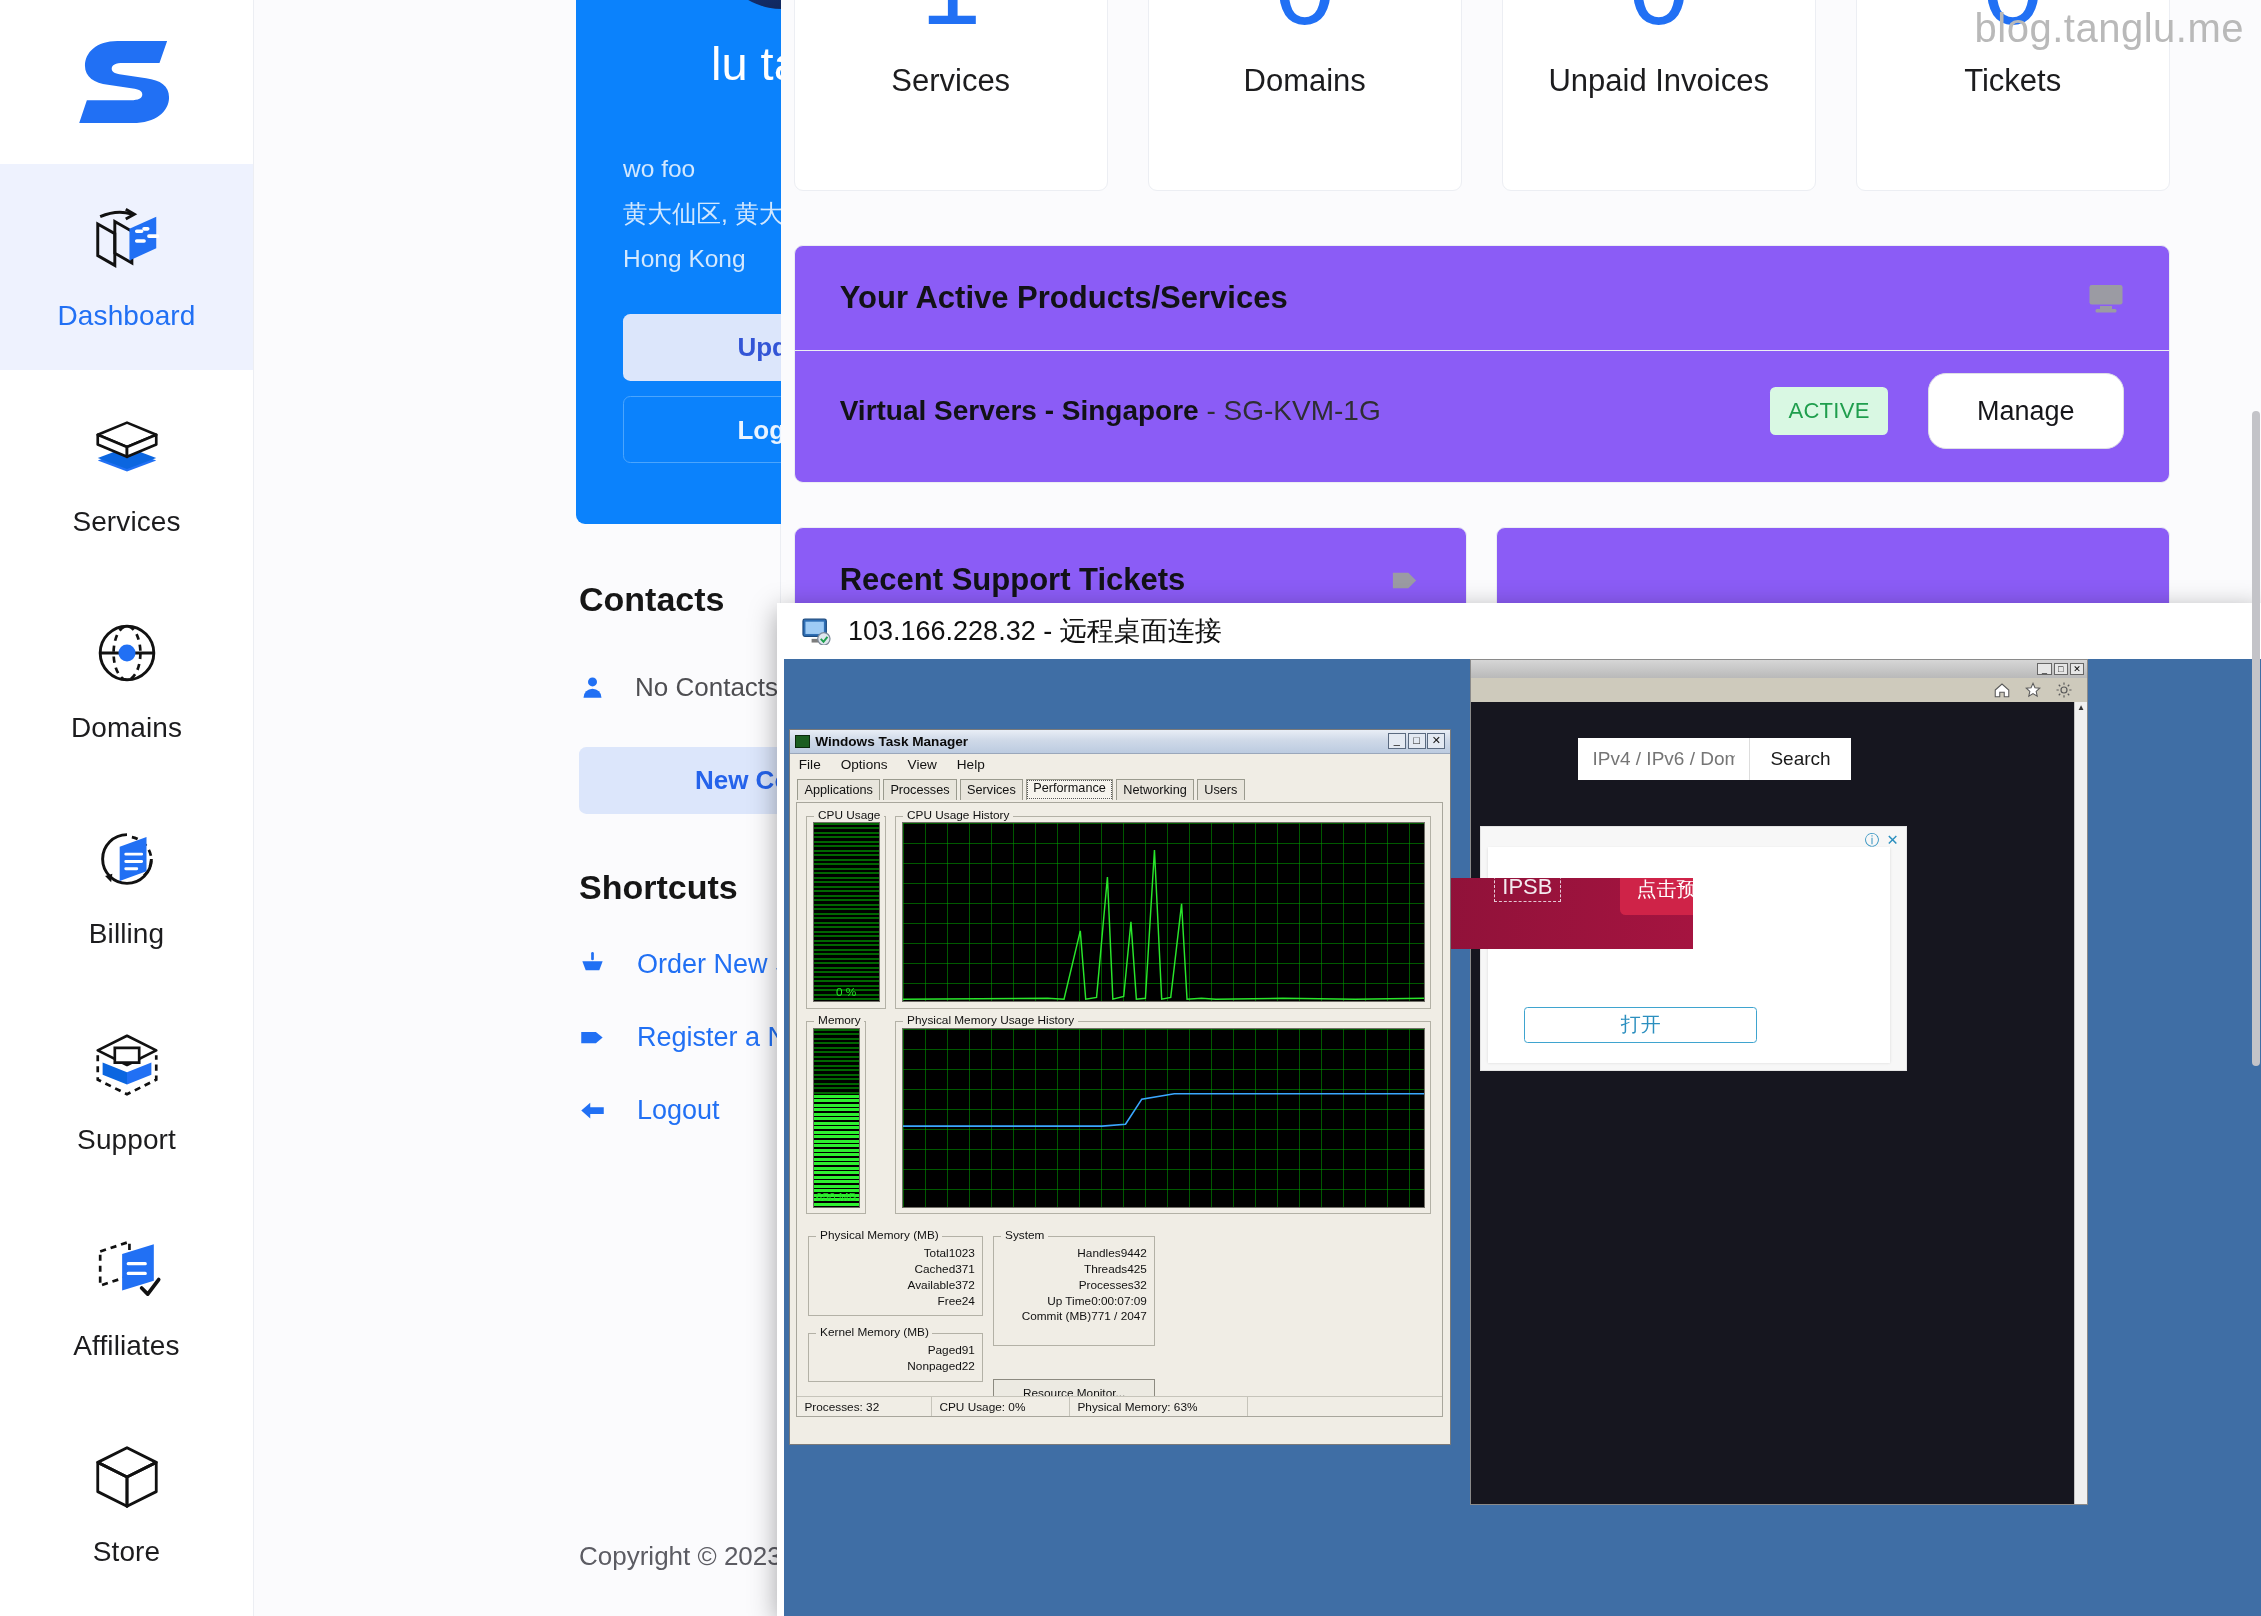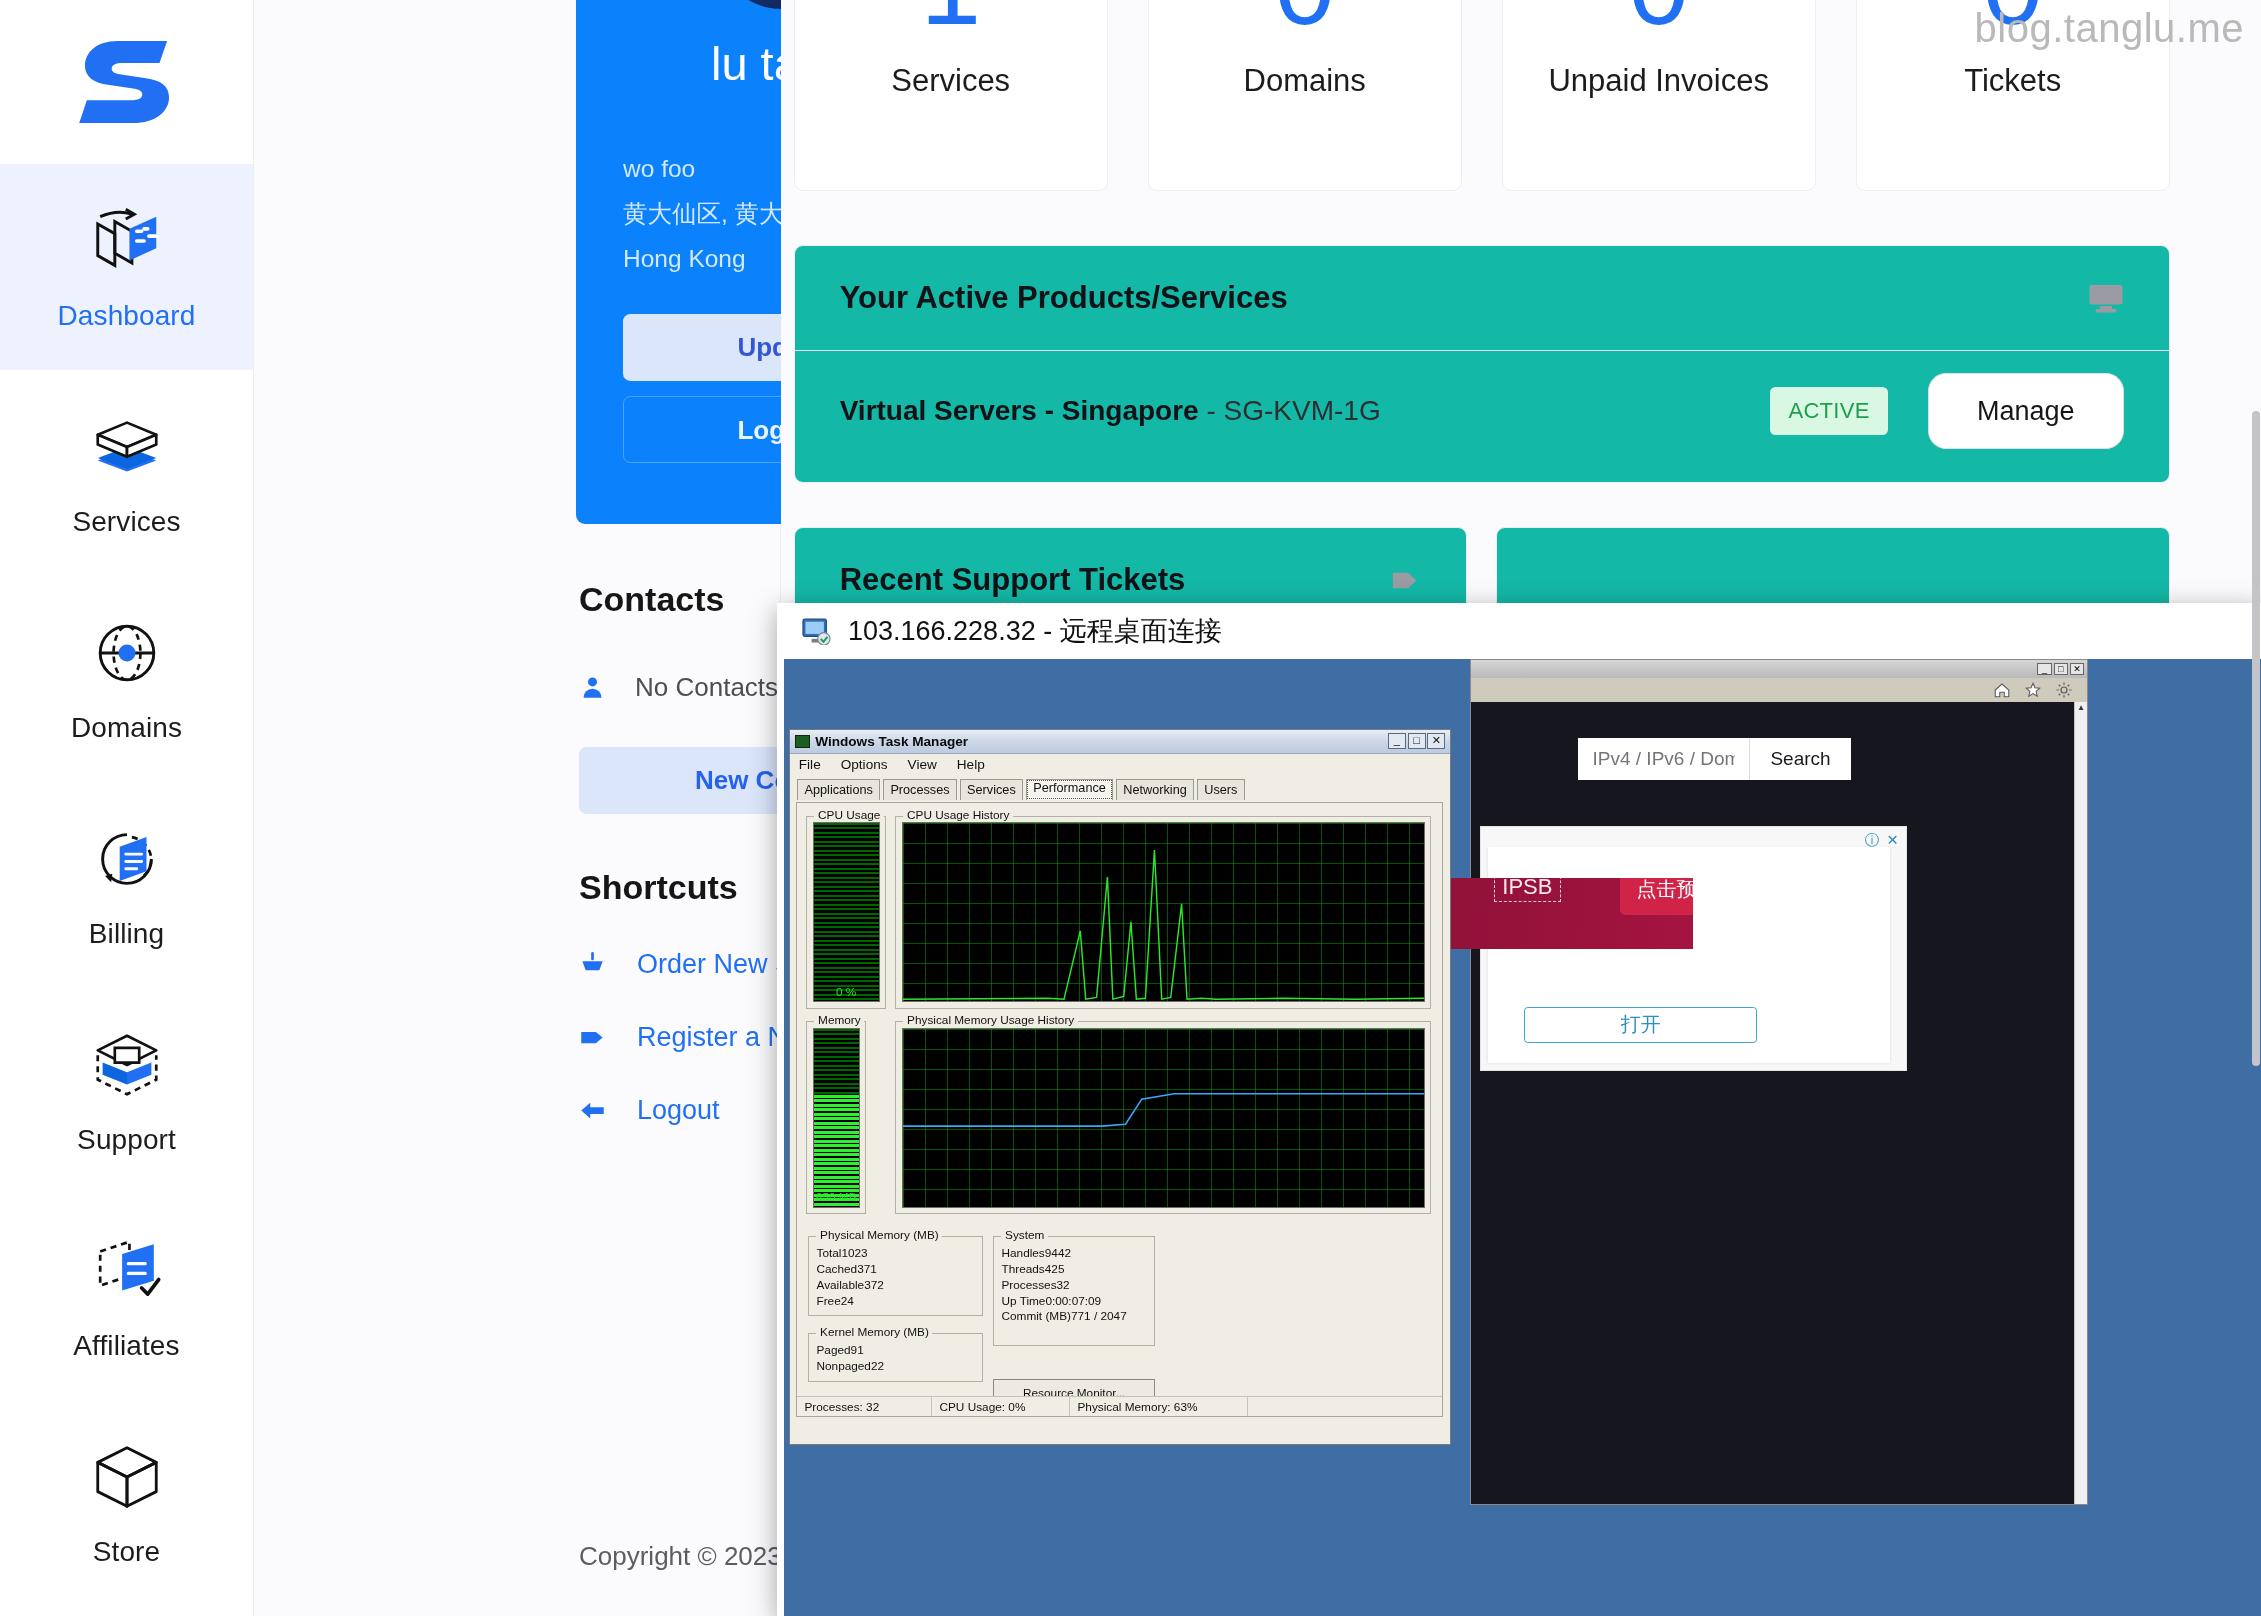--- a/index.html
+++ b/index.html
@@ -102,21 +102,21 @@
   .stat-card {
     width: 314px; height: 322px; background: #ffffff;
     border: 0.9px solid #eceef3; border-radius: 9px;
     display: flex; flex-direction: column; align-items: center;
     justify-content: flex-end; padding-bottom: 91px;
   }
   .stat-num { font-size: 109px; color: #2170f4; font-weight: 400; line-height: 1.05; }
   .stat-label { font-size: 31px; color: #1c1c1e; margin-top: 20px; }
 
   .panel {
-    position: absolute; background: #14b8a6;
+    position: absolute; background: #8b5cf6;
     border: 0.9px solid #eceef3; border-radius: 9px;
   }
   .panel-head {
     height: 105px; display: flex; align-items: center;
     padding: 0 45px; border-bottom: 0.9px solid #eceef3;
     justify-content: space-between;
   }
   .panel-title { font-size: 31px; font-weight: 700; color: #121217; }
   .panel-row { display: flex; align-items: center; padding: 0 45px; height: 120px; }
   .prod-name { font-size: 28px; font-weight: 700; color: #121217; }
@@ -185,21 +185,21 @@
   .graph { position: absolute; inset: 5.5px; background: #000; border: 0.9px solid #6f6d66; overflow: hidden; }
   .graph .grid {
     position: absolute; inset: 0;
     background-image: linear-gradient(to right, rgba(0,160,0,.55) 0.9px, transparent 0.9px),
                       linear-gradient(to bottom, rgba(0,160,0,.55) 0.9px, transparent 0.9px);
     background-size: 22px 20px;
   }
 
   .statbox { position: absolute; border: 0.9px solid #b3b1a6; }
   .statbox .lab { position: absolute; top: -9px; left: 7.3px; background: #f0ede5; padding: 0 3.6px; font-size: 11.8px; color: #111; }
-  .statline { display: flex; justify-content: flex-start; font-size: 11.8px; color: #111; padding: 0.9px 7.3px 0.9px 7.3px; }
+  .statline { display: flex; justify-content: flex-end; font-size: 11.8px; color: #111; padding: 0.9px 7.3px 0.9px 7.3px; }
   .btn-resmon {
     position: absolute; border: 0.9px solid #8c8a80; background: #eceae2;
     font-size: 11.8px; color: #111; cursor: pointer; font-family: "Liberation Sans", sans-serif;
   }
   .tm-status {
     position: absolute; left: 0; bottom: 0; width: 100%; height: 20px;
     display: flex; align-items: center; border-top: 0.9px solid #c6c4ba; background: #f0ede5;
   }
   .tm-status div { font-size: 11.8px; color: #111; padding: 0 7.3px; height: 100%; display: flex; align-items: center; }
   .tm-status .cell { border-right: 0.9px solid #c6c4ba; }

